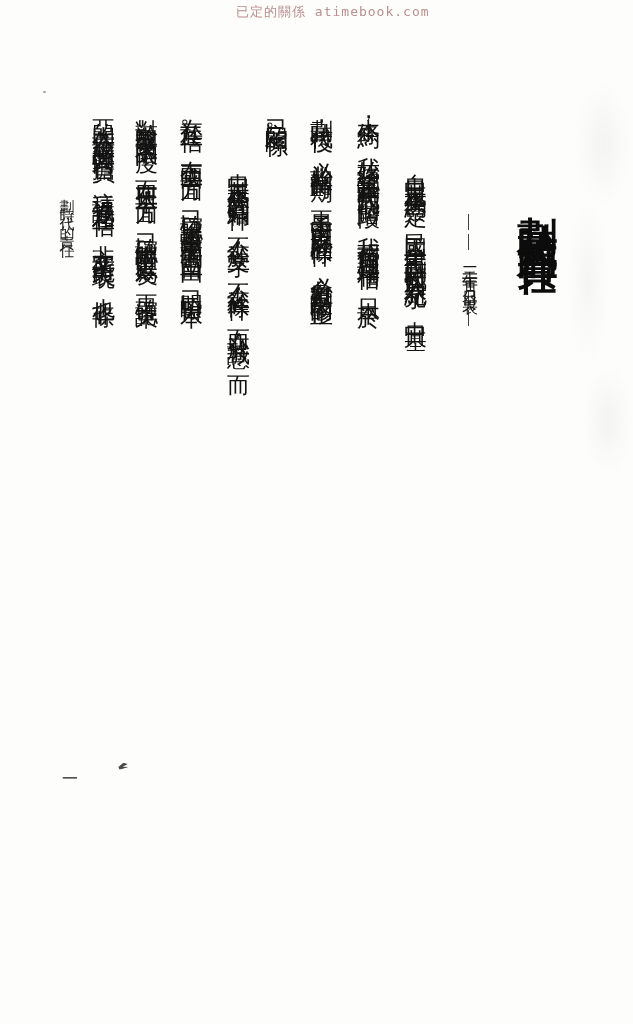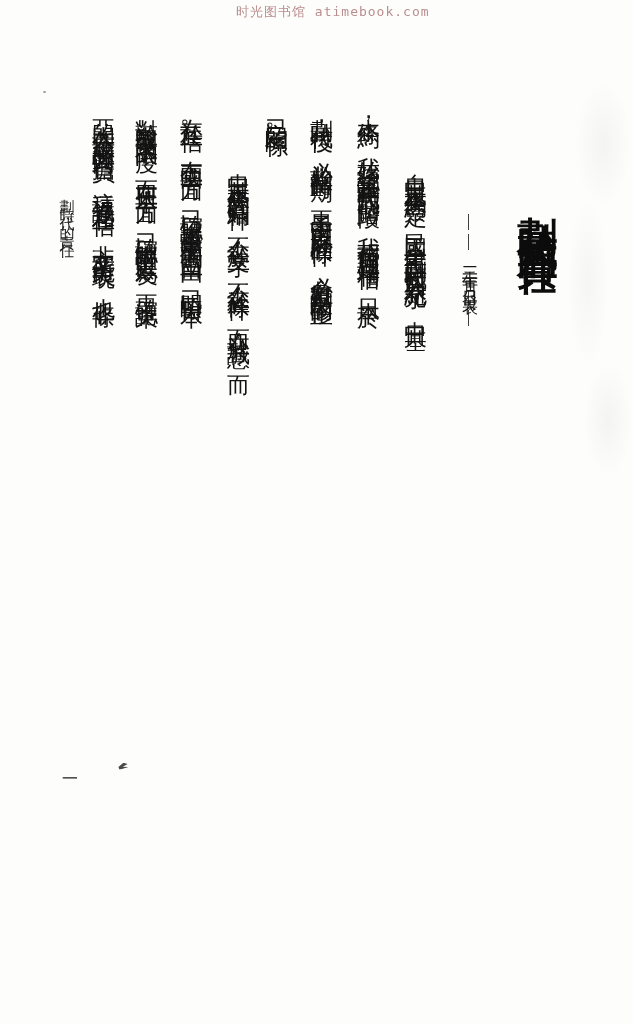--- a/index.html
+++ b/index.html
@@ -62,21 +62,21 @@
   }
 </style>
 </head>
 <body>
 
 <div class="paper"></div>
 <div class="scan-texture"></div>
 <div class="speck speck-a"></div>
 <div class="smudge"></div>
 
-<div class="watermark" style="color: rgb(185, 142, 142);">时光图书馆 atimebook.com</div>
+<div class="watermark" style="color: rgb(185, 142, 142);">已定的關係 atimebook.com</div>
 
 <div class="article-title v">劃時代的責任</div>
 
 <div class="dateline v">——三十年一月一日發表——</div>
 
 <div class="body-col v col-0 indent">自中日基本條約簽定，民國三十年已自劃時代而入新紀元了。中日基</div>
 <div class="body-col v col-1">本條約，我始終認定是劃時代的一個階段。我相信而且極端相信，日本於</div>
 <div class="body-col v col-2">劃時代後，必於相當時期，更予中國以更好的條件，必會自動不斷的修正</div>
 <div class="body-col v col-3">已定的關係。</div>
 <div class="body-col v col-4 indent">中日基本條約的眞精神，不在於文字，不在於條件，而在於誠意，而</div>

